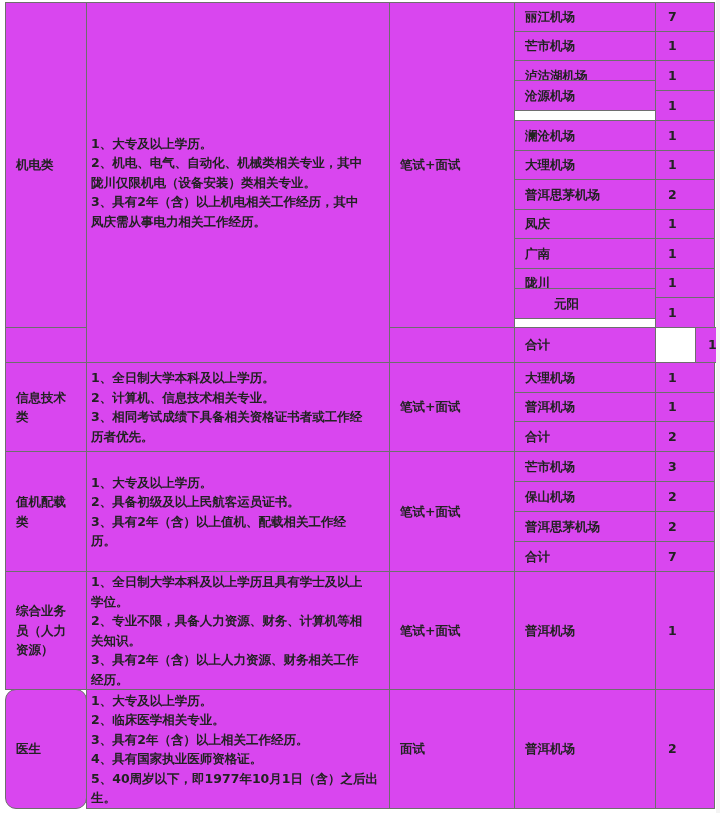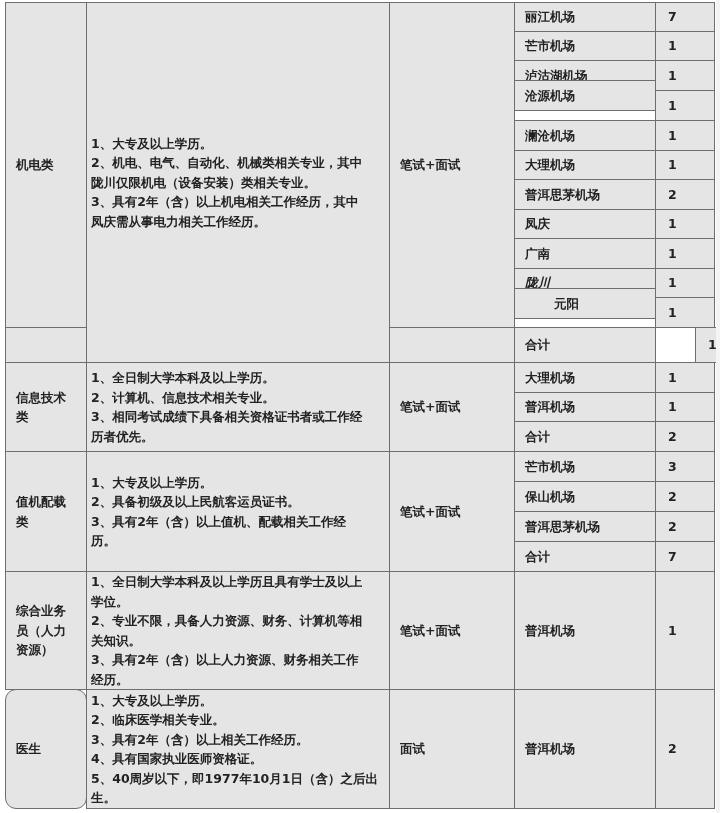--- a/index.html
+++ b/index.html
@@ -1,20 +1,20 @@
 <!DOCTYPE html>
 <html><head>
 <meta charset="utf-8">
 <style>
   html, body { margin: 0; padding: 0; background: #ffffff; }
   body { width: 720px; height: 813px; position: relative; overflow: hidden;
          font-family: "DejaVu Sans", "Liberation Sans", sans-serif; color: #1a1a1a; }
   #table { position: absolute; left: 0; top: 0; width: 720px; height: 813px; }
   .cell { position: absolute; box-sizing: border-box; border: 1px solid #6e6e6e;
-          background: #e5e5e5; display: flex; align-items: center; }
+          background: #d946ef; display: flex; align-items: center; }
   .txt { font-size: 12.5px; line-height: 19.5px; font-weight: bold; color: #222; }
   .cat { padding-left: 10px; padding-right: 6px; }
   .req { padding-left: 4px; padding-right: 8px; }
   .req .lines { display: block; }
   .req .line { display: block; white-space: nowrap; }
   .exam { padding-left: 10px; }
   .loc { padding-left: 10px; }
   .num { padding-left: 12px; }
   .shadow-right { position:absolute; left:716px; top:0; width:4px; height:813px; background:#f4f4f4; }
 </style>
@@ -97,21 +97,21 @@
       <span>1</span>
     </div>
 
   <div class="cell loc txt" style="left:514px;top:238px;width:142px;height:31px;">
       <span>广南</span>
     </div>
   <div class="cell num txt" style="left:655px;top:238px;width:60px;height:31px;">
       <span>1</span>
     </div>
 
-  <div class="cell loc txt" style="left:514px;top:268px;width:142px;height:30px;font-style:italic;">
+  <div class="cell loc txt" style="left:514px;top:268px;width:142px;height:30px;">
       <span>陇川</span>
     </div>
   <div class="cell num txt" style="left:655px;top:268px;width:60px;height:30px;">
       <span>1</span>
     </div>
 
   <div class="cell loc txt" style="left:514px;top:288px;width:142px;height:31px;padding-left:39px;">
       <span>元阳</span>
     </div>
   <div class="cell num txt" style="left:655px;top:297px;width:60px;height:31px;">

